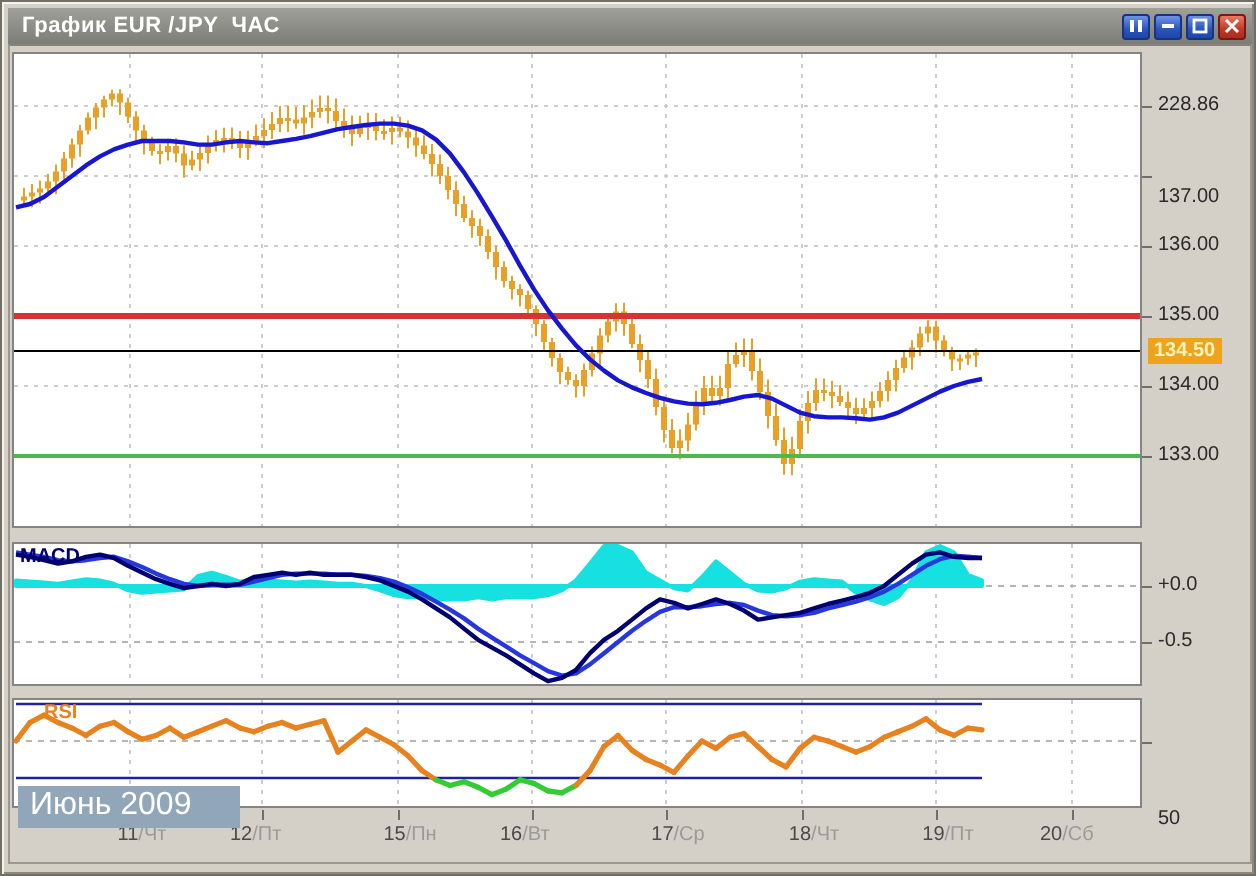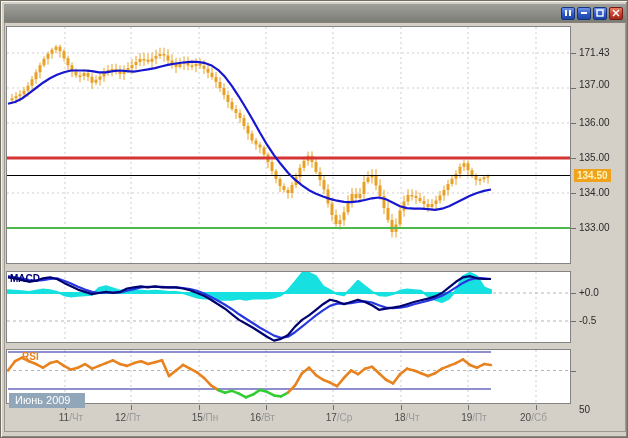--- a/index.html
+++ b/index.html
@@ -23,21 +23,21 @@
   .ind-label{position:absolute;font-size:10px;font-weight:bold;z-index:5;}
   #lbl-sma{left:9px;top:28px;color:#00008b;}
   #lbl-macd{left:9px;top:272px;color:#00006e;}
   #lbl-rsi{left:9px;top:350px;color:#e8821e;padding-left:12px;}
   .axis-lbl{position:absolute;font-size:10px;color:#2a2a2a;white-space:nowrap;}
   .axis-sub{color:#9a9a9a;}
   .tickmark{position:absolute;background:#6f6f6f;}
   .price-badge{position:absolute;left:573px;height:13px;line-height:13px;padding:0 3px;
        background:#efa31c;color:#fff3b8;font-size:10px;font-weight:bold;z-index:6;}
   .month-badge{position:absolute;left:8px;top:392px;background:#92a6b9;color:#ffffff;
-       font-size:11px;padding:1px 14px 2px 6px;z-index:7;}
+       font-size:16px;padding:1px 24px 2px 6px;z-index:7;}
 </style>
 </head>
 <body>
 
 <div id="win">
   <div class="client"></div>
 
   <div class="panel" id="panel-price">
     <svg id="svg-price" width="563" height="236">
         <line x1="58" y1="0" x2="58" y2="236" stroke="#cdcdcd" stroke-dasharray="2,3"></line>
@@ -405,20 +405,21 @@
   <div class="ind-label" id="lbl-macd">MACD</div>
   <div class="ind-label" id="lbl-rsi">RSI</div>
 
   <div id="price-axis"></div>
   <div id="time-axis"></div>
 
   <div class="price-badge" id="price-badge" style="top: 167.5px;">134.50</div>
   <div class="month-badge">Июнь 2009</div>
 
   <div class="titlebar">
+    <span class="title-text">График EUR /JPY  ЧАС</span>
     <span class="tb-btns">
       <button class="tb-btn">
           <svg width="8" height="8" viewBox="0 0 8 8">
             <rect x="1" y="1" width="2" height="6" fill="#fff"></rect>
             <rect x="5" y="1" width="2" height="6" fill="#fff"></rect>
           </svg>
         </button>
       <button class="tb-btn">
           <svg width="8" height="8" viewBox="0 0 8 8">
             <rect x="1" y="3" width="6" height="2" fill="#fff"></rect>
@@ -430,23 +431,23 @@
           </svg>
         </button>
       <button class="tb-btn close">
           <svg width="8" height="8" viewBox="0 0 8 8">
             <path d="M1 1 L7 7 M7 1 L1 7" stroke="#fff" stroke-width="1.5"></path>
           </svg>
         </button>
     </span>
   </div>
 <div class="tickmark" style="left:570px;top:52px;width:5px;height:1px;"></div>
-    <div class="axis-lbl" style="left:578px;top:46px;">171.43</div>
+    <div class="axis-lbl" style="left:578px;top:46px;">228.86</div>
     <div class="tickmark" style="left:570px;top:87px;width:5px;height:1px;"></div>
-    <div class="axis-lbl" style="left:578px;top:78px;">137.00</div>
+    <div class="axis-lbl" style="left:578px;top:92px;">137.00</div>
     <div class="tickmark" style="left:570px;top:122px;width:5px;height:1px;"></div>
     <div class="axis-lbl" style="left:578px;top:116px;">136.00</div>
     <div class="tickmark" style="left:570px;top:157px;width:5px;height:1px;"></div>
     <div class="axis-lbl" style="left:578px;top:151px;">135.00</div>
     <div class="tickmark" style="left:570px;top:192px;width:5px;height:1px;"></div>
     <div class="axis-lbl" style="left:578px;top:186px;">134.00</div>
     <div class="tickmark" style="left:570px;top:227px;width:5px;height:1px;"></div>
     <div class="axis-lbl" style="left:578px;top:221px;">133.00</div>
     <div class="tickmark" style="left:570px;top:292px;width:5px;height:1px;"></div>
     <div class="axis-lbl" style="left:578px;top:286px;">+0.0</div>

